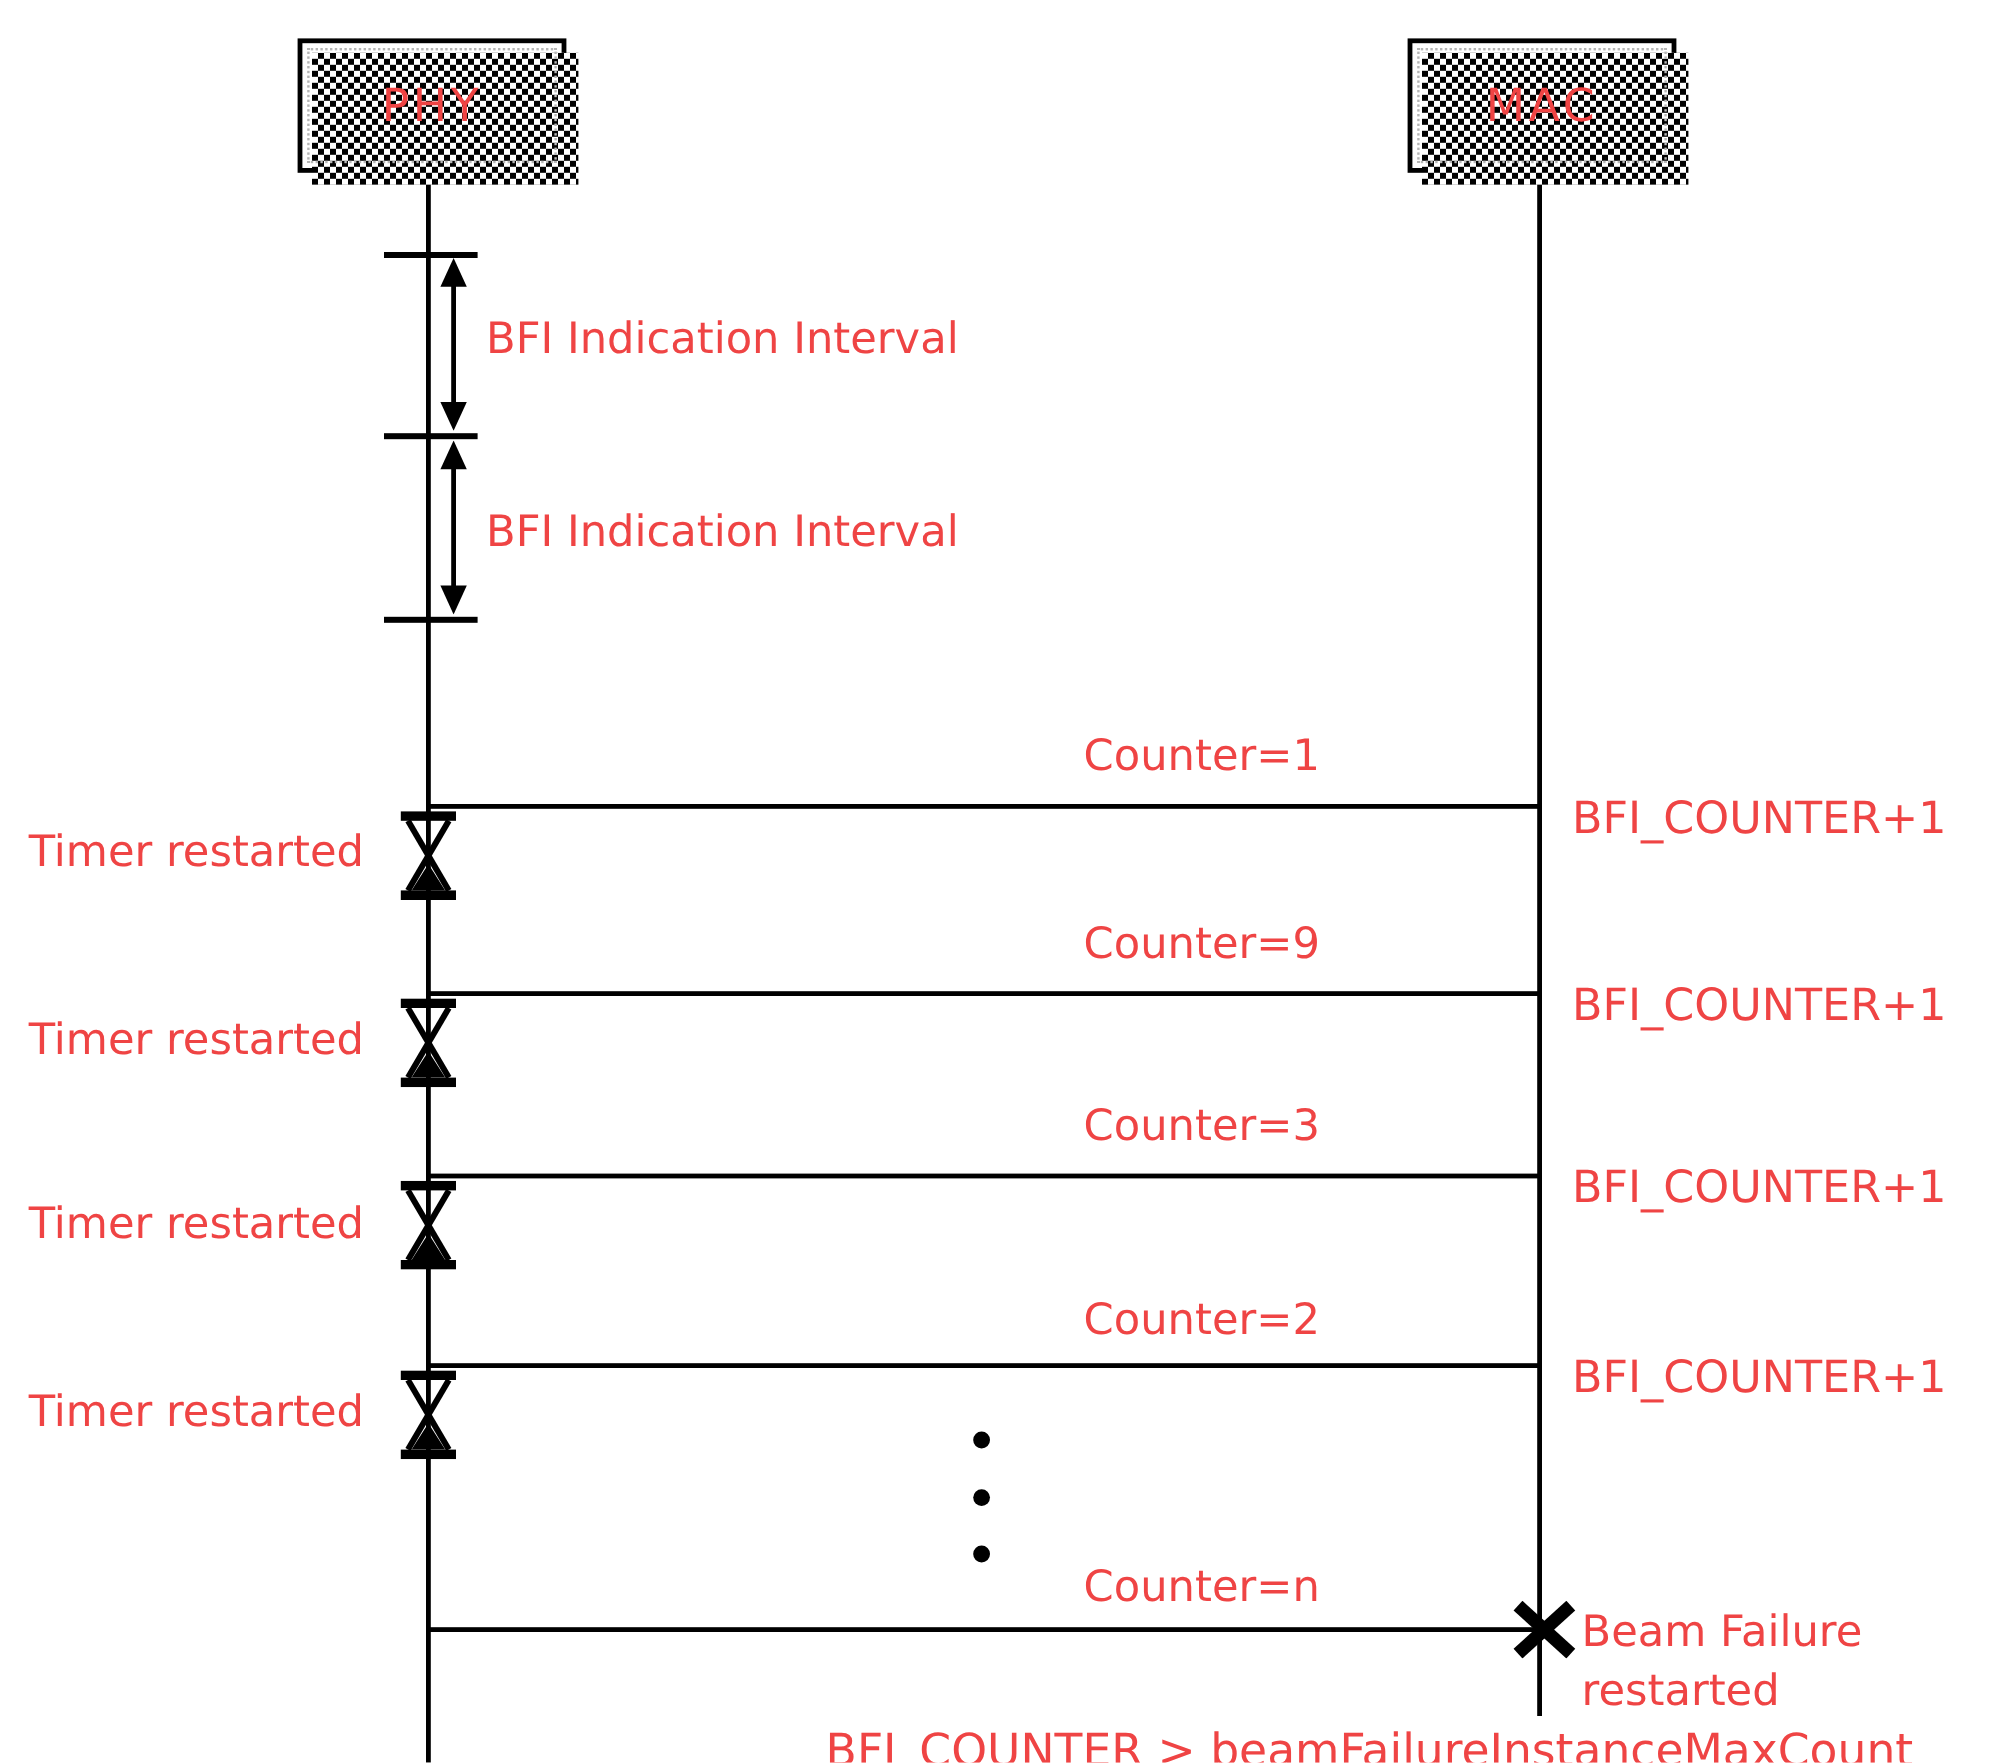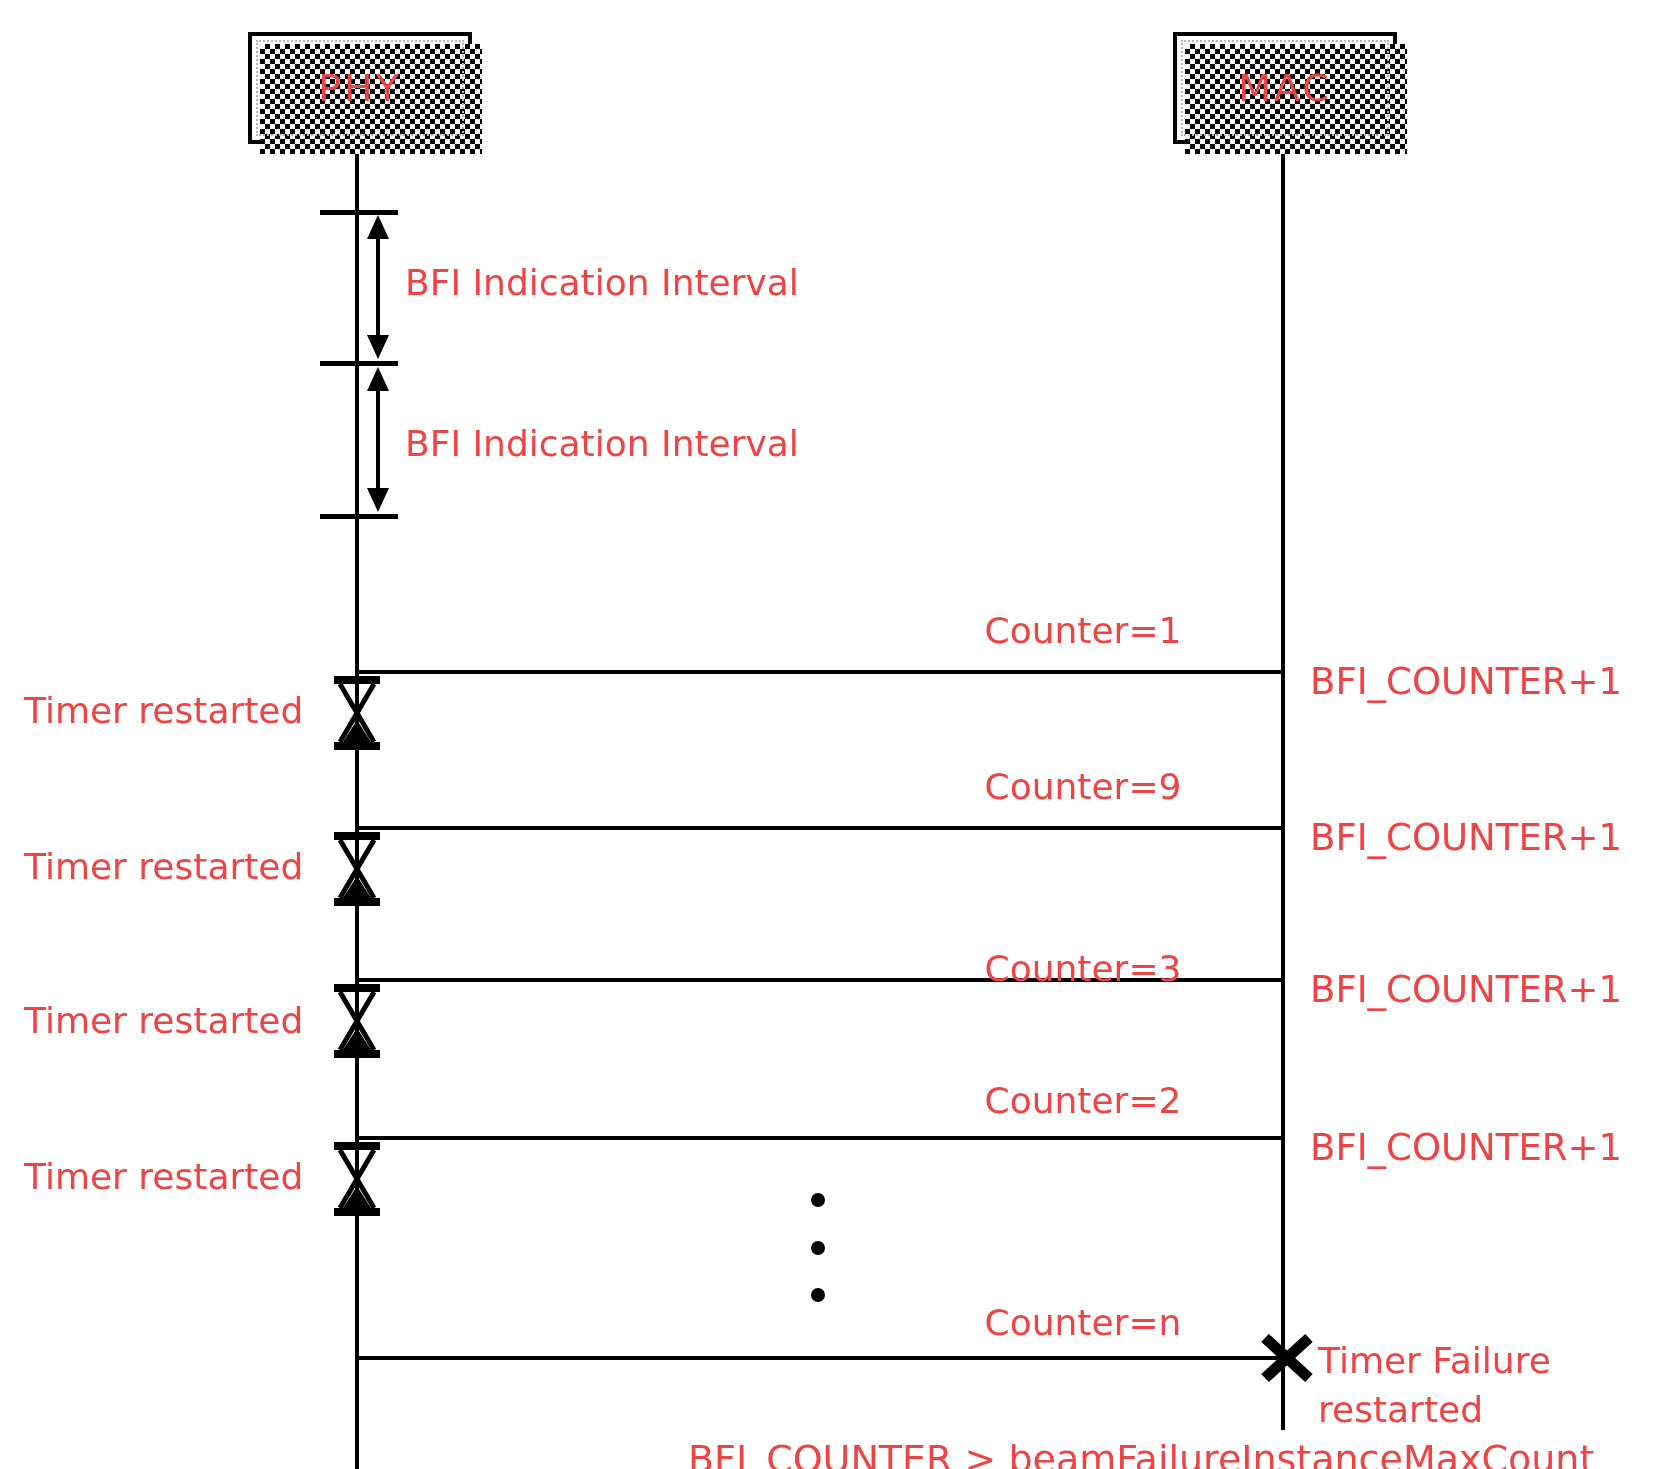--- a/index.html
+++ b/index.html
@@ -17,21 +17,21 @@
     background:repeating-conic-gradient(#000 0% 25%, #fff 0% 50%);
     background-size:10px 10px;z-index:-1;
   }
   .actor-box::after{ 
     content:"";position:absolute;inset:4px;border:2px dotted #b5b5b5;pointer-events:none;
   }
   .lifeline{position:absolute;width:4px;background:#000;z-index:0;}
   .msg-line{position:absolute;left:357px;width:926px;height:4px;background:#000;z-index:1;}
   .tick{position:absolute;left:320px;width:78px;height:5px;background:#000;}
   .lbl{position:absolute;font-size:36px;white-space:nowrap;z-index:3;}
-  .counter-lbl{left:903px;width:360px;text-align:center;}
+  .counter-lbl{left:903px;width:360px;text-align:left;}
   .bfi-lbl{left:1310px;font-size:37px;margin-top:10px;}
   .timer-lbl{left:24px;width:282px;text-align:left;}
   .interval-lbl{left:405px;}
   .icon{position:absolute;z-index:3;line-height:0;}
   .dot{position:absolute;left:811px;width:14px;height:14px;border-radius:50%;background:#000;}
   .beam-lbl{left:1318px;line-height:49px;}
   .footer-lbl{left:688px;top:1437px;font-size:38px;}
 </style>
 </head>
 <body>
@@ -91,21 +91,21 @@
   <span class="icon" style="left:331px;top:832px;">
     <svg width="52" height="74" viewBox="0 0 52 74">
       <rect x="3" y="0" width="46" height="8" fill="#000"></rect>
       <rect x="3" y="66" width="46" height="8" fill="#000"></rect>
       <line x1="9" y1="8" x2="43" y2="66" stroke="#000" stroke-width="5"></line>
       <line x1="43" y1="8" x2="9" y2="66" stroke="#000" stroke-width="5"></line>
       <polygon points="12,66 40,66 26,44" fill="#000"></polygon>
     </svg>
   </span>
 
-  <div class="lbl counter-lbl" style="top:918px;margin-top:30px;">Counter=3</div>
+  <div class="lbl counter-lbl" style="top:918px;">Counter=3</div>
   <div class="msg-line" style="top:978px;"></div>
   <div class="lbl bfi-lbl" style="top:958px;">BFI_COUNTER+1</div>
   <div class="lbl timer-lbl" style="top:1000px;">Timer restarted</div>
   <span class="icon" style="left:331px;top:984px;">
     <svg width="52" height="74" viewBox="0 0 52 74">
       <rect x="3" y="0" width="46" height="8" fill="#000"></rect>
       <rect x="3" y="66" width="46" height="8" fill="#000"></rect>
       <line x1="9" y1="8" x2="43" y2="66" stroke="#000" stroke-width="5"></line>
       <line x1="43" y1="8" x2="9" y2="66" stroke="#000" stroke-width="5"></line>
       <polygon points="12,66 40,66 26,44" fill="#000"></polygon>
@@ -132,19 +132,19 @@
 
   <div class="lbl counter-lbl" style="top:1302px;">Counter=n</div>
   <div class="msg-line" style="top:1356px;"></div>
   <span class="icon" style="left:1260px;top:1334px;">
     <svg width="54" height="48" viewBox="0 0 54 48">
       <line x1="5" y1="4" x2="49" y2="44" stroke="#000" stroke-width="11"></line>
       <line x1="49" y1="4" x2="5" y2="44" stroke="#000" stroke-width="11"></line>
     </svg>
   </span>
   <div class="lbl beam-lbl" style="top:1336px;">
-    <div>Timer Failure</div>
+    <div>Beam Failure</div>
     <div>restarted</div>
   </div>
 
   <div class="lbl footer-lbl">BFI_COUNTER &gt; beamFailureInstanceMaxCount</div>
 
 </div>
 
 </body></html>

